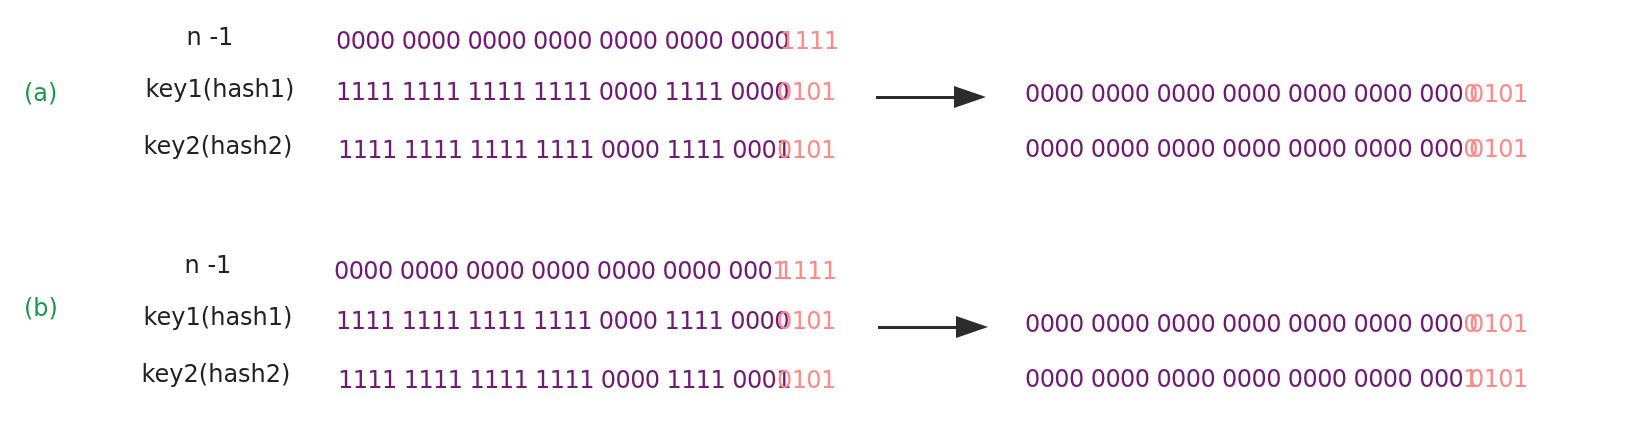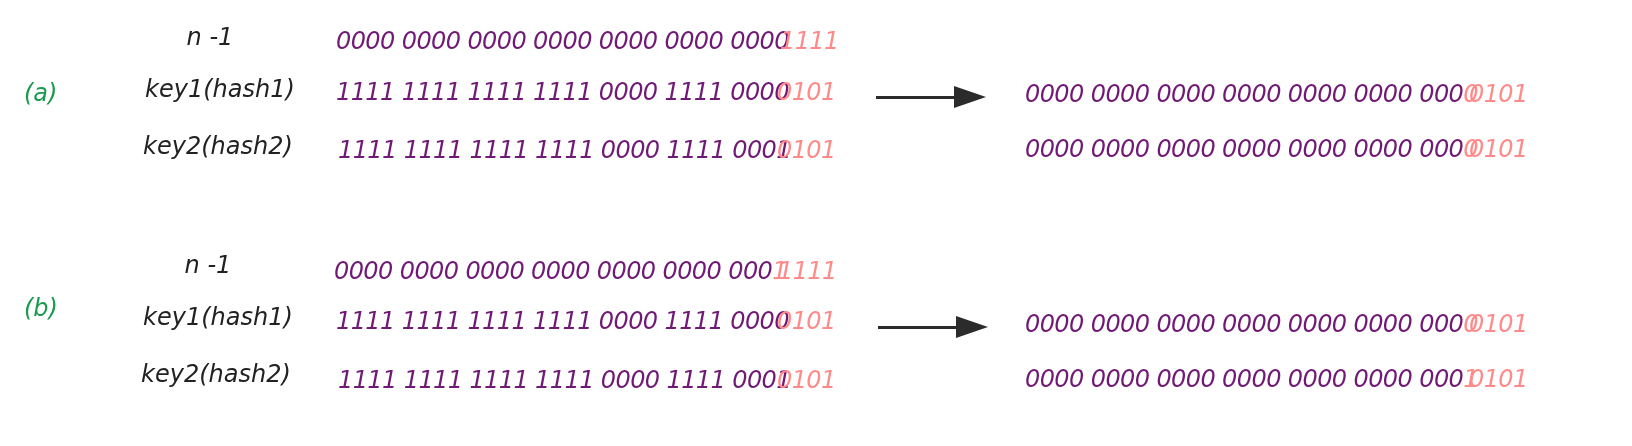--- a/index.html
+++ b/index.html
@@ -7,21 +7,21 @@
       padding: 0;
       background: #ffffff;
     }
     body {
       width: 1632px;
       height: 446px;
       position: relative;
       overflow: hidden;
       font-family: "DejaVu Sans", "Liberation Sans", sans-serif;
     }
-    .abs { position: absolute; white-space: nowrap; line-height: 1; font-style: italic; }
+    .abs { position: absolute; white-space: nowrap; line-height: 1; }
     .section-label {
       color: #1a9a4e;
       font-size: 24px;
     }
     .row-label {
       color: #222222;
       font-size: 24px;
       text-align: center;
       width: 180px;
     }

